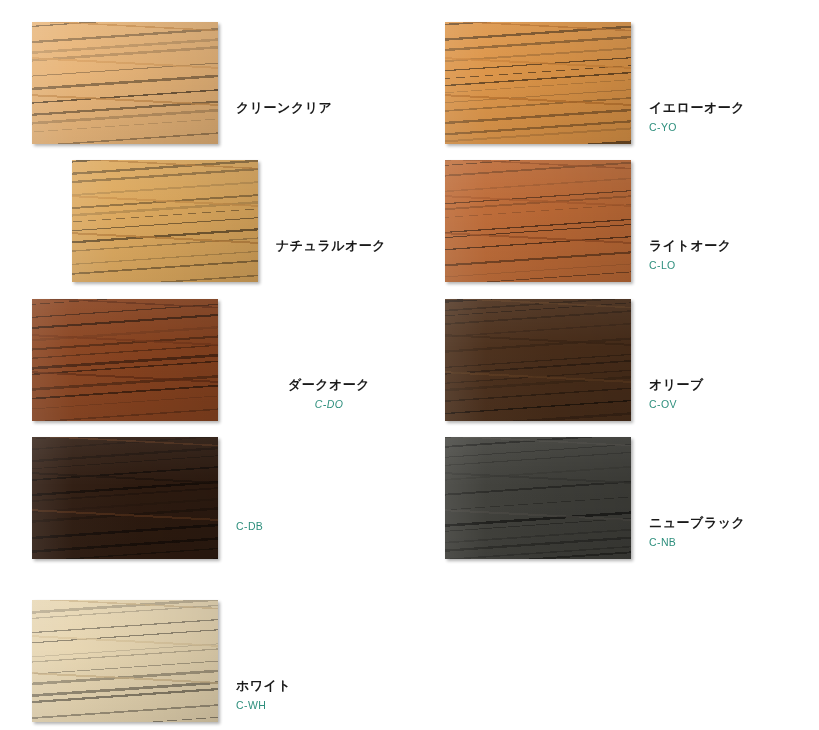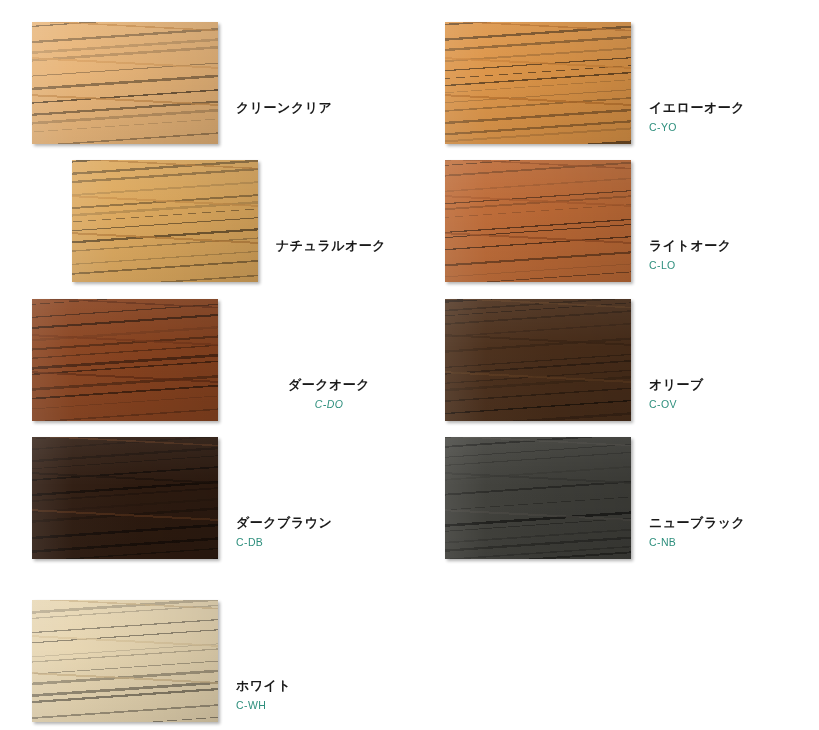--- a/index.html
+++ b/index.html
@@ -158,21 +158,20 @@
       </div>
     </div>
     <div class="swatch-cell" style="left: 32px; top: 437px;">
       <div class="swatch-image">
         <div class="wood-base" style="background: rgb(46, 27, 16);"></div>
         <div class="wood-grain" style="background: linear-gradient(176deg, transparent 0px, transparent 12px, rgba(0, 0, 0, 0.27) 12px, rgba(0, 0, 0, 0.27) 12.7px, transparent 12.7px, transparent 21.7px, rgba(0, 0, 0, 0.21) 21.7px, rgba(0, 0, 0, 0.21) 23.2px, transparent 23.2px, transparent 33.2px, rgba(0, 0, 0, 0.29) 33.2px, rgba(0, 0, 0, 0.29) 35.5px, transparent 35.5px, transparent 41.5px, rgba(0, 0, 0, 0.29) 41.5px, rgba(0, 0, 0, 0.29) 42.4px, transparent 42.4px, transparent 52.4px, rgba(0, 0, 0, 0.48) 52.4px, rgba(0, 0, 0, 0.48) 54px, transparent 54px, transparent 67px, rgba(0, 0, 0, 0.47) 67px, rgba(0, 0, 0, 0.47) 69.3px, transparent 69.3px, transparent 73.3px, rgba(0, 0, 0, 0.21) 73.3px, rgba(0, 0, 0, 0.21) 75.1px, transparent 75.1px, transparent 84.1px, rgba(0, 0, 0, 0.11) 84.1px, rgba(0, 0, 0, 0.11) 86.3px, transparent 86.3px, transparent 93.3px, rgba(0, 0, 0, 0.24) 93.3px, rgba(0, 0, 0, 0.24) 95.8px, transparent 95.8px, transparent 109.8px, rgba(0, 0, 0, 0.45) 109.8px, rgba(0, 0, 0, 0.45) 112.3px, transparent 112.3px, transparent 123.3px, rgba(0, 0, 0, 0.43) 123.3px, rgba(0, 0, 0, 0.43) 125.8px, transparent 125.8px, transparent 133.8px, rgba(0, 0, 0, 0.35) 133.8px, rgba(0, 0, 0, 0.35) 135.1px, transparent 135.1px, transparent 144.1px, rgba(0, 0, 0, 0.27) 144.1px, rgba(0, 0, 0, 0.27) 145.8px);"></div>
         <div class="wood-grain" style="background: linear-gradient(183deg, transparent 0px, transparent 18px, rgb(84, 48, 26) 18px, rgb(84, 48, 26) 19.5px, transparent 19.5px, transparent 55px, rgb(29, 17, 10) 55px, rgb(29, 17, 10) 57px, transparent 57px, transparent 92px, rgb(84, 48, 26) 92px, rgb(84, 48, 26) 94px, transparent 94px, transparent 142px); opacity: 0.75;"></div>
         <div class="wood-shade" style="background: linear-gradient(90deg, rgba(255, 255, 255, 0.1) 0%, rgba(255, 255, 255, 0.02) 22%, rgba(0, 0, 0, 0.04) 58%, rgba(0, 0, 0, 0.1) 100%), linear-gradient(rgba(255, 255, 255, 0.07) 0%, rgba(0, 0, 0, 0) 40%, rgba(0, 0, 0, 0.08) 100%);"></div>
       </div>
       <div class="swatch-text">
-        <div class="swatch-name">ダークブラウン</div>
         <div class="swatch-code" style="color: rgb(46, 143, 125);">C-DB</div>
       </div>
     </div>
     <div class="swatch-cell" style="left: 445px; top: 437px;">
       <div class="swatch-image">
         <div class="wood-base" style="background: rgb(63, 63, 58);"></div>
         <div class="wood-grain" style="background: linear-gradient(176deg, transparent 0px, transparent 10px, rgba(0, 0, 0, 0.3) 10px, rgba(0, 0, 0, 0.3) 11.2px, transparent 11.2px, transparent 19.2px, rgba(0, 0, 0, 0.41) 19.2px, rgba(0, 0, 0, 0.41) 21px, transparent 21px, transparent 30px, rgba(0, 0, 0, 0.25) 30px, rgba(0, 0, 0, 0.25) 31px, transparent 31px, transparent 38px, rgba(0, 0, 0, 0.21) 38px, rgba(0, 0, 0, 0.21) 39.1px, transparent 39.1px, transparent 52.1px, rgba(0, 0, 0, 0.1) 52.1px, rgba(0, 0, 0, 0.1) 53.8px, transparent 53.8px, transparent 66.8px, rgba(0, 0, 0, 0.33) 66.8px, rgba(0, 0, 0, 0.33) 68.7px, transparent 68.7px, transparent 82.7px, rgba(0, 0, 0, 0.26) 82.7px, rgba(0, 0, 0, 0.26) 83.4px, transparent 83.4px, transparent 97.4px, rgba(0, 0, 0, 0.51) 97.4px, rgba(0, 0, 0, 0.51) 99.9px, transparent 99.9px, transparent 103.9px, rgba(0, 0, 0, 0.29) 103.9px, rgba(0, 0, 0, 0.29) 104.8px, transparent 104.8px, transparent 114.8px, rgba(0, 0, 0, 0.17) 114.8px, rgba(0, 0, 0, 0.17) 116.5px, transparent 116.5px, transparent 122.5px, rgba(0, 0, 0, 0.29) 122.5px, rgba(0, 0, 0, 0.29) 124.8px, transparent 124.8px, transparent 131.8px, rgba(0, 0, 0, 0.21) 131.8px, rgba(0, 0, 0, 0.21) 133.3px, transparent 133.3px, transparent 137.3px, rgba(0, 0, 0, 0.39) 137.3px, rgba(0, 0, 0, 0.39) 139.2px, transparent 139.2px, transparent 151.2px, rgba(0, 0, 0, 0.44) 151.2px, rgba(0, 0, 0, 0.44) 151.8px);"></div>
         <div class="wood-grain" style="background: linear-gradient(183deg, transparent 0px, transparent 18px, rgb(74, 72, 67) 18px, rgb(74, 72, 67) 19.5px, transparent 19.5px, transparent 55px, rgb(52, 52, 48) 55px, rgb(52, 52, 48) 57px, transparent 57px, transparent 92px, rgb(74, 72, 67) 92px, rgb(74, 72, 67) 94px, transparent 94px, transparent 142px); opacity: 0.75;"></div>
         <div class="wood-shade" style="background: linear-gradient(90deg, rgba(255, 255, 255, 0.1) 0%, rgba(255, 255, 255, 0.02) 22%, rgba(0, 0, 0, 0.04) 58%, rgba(0, 0, 0, 0.1) 100%), linear-gradient(rgba(255, 255, 255, 0.07) 0%, rgba(0, 0, 0, 0) 40%, rgba(0, 0, 0, 0.08) 100%);"></div>
       </div>

